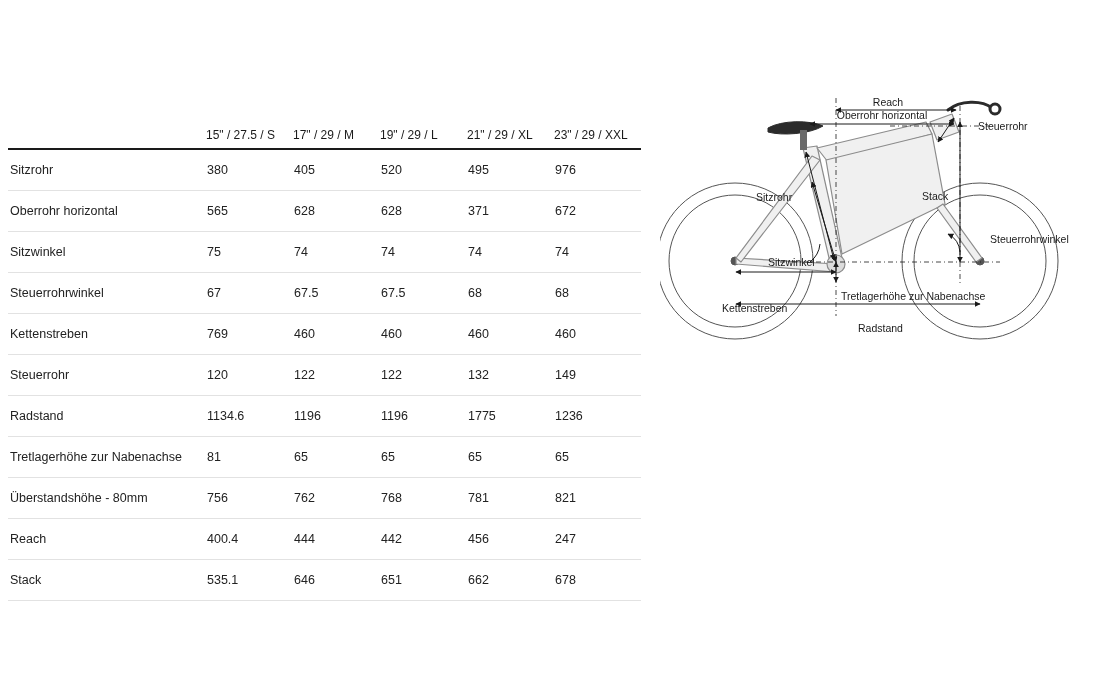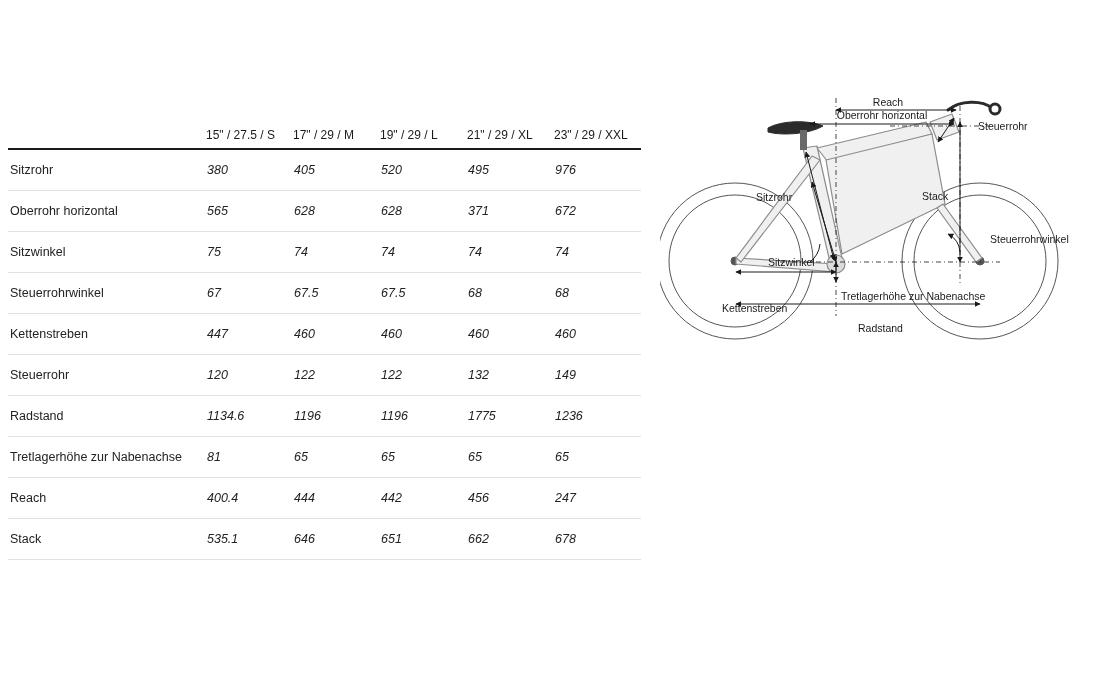--- a/index.html
+++ b/index.html
@@ -62,21 +62,21 @@
     width: 196px;
     padding-left: 2px !important;
     font-weight: bold;
     color: #111;
     font-size: 12.5px;
   }
   td.val, th.colhead {
     width: 87px;
   }
   th.colhead { padding-left: 1px; }
-  td.val { padding-left: 1px !important; font-style: italic; }
+  td.val { padding-left: 1px !important; }
 
   
   .diagram {
     position: absolute;
     left: 660px;
     top: 86px;
     width: 450px;
     height: 300px;
   }
   .diagram svg {
@@ -133,21 +133,21 @@
         <tr>
           <td class="rowlabel">Steuerrohrwinkel</td>
           <td class="val">67</td>
           <td class="val">67.5</td>
           <td class="val">67.5</td>
           <td class="val">68</td>
           <td class="val">68</td>
         </tr>
         <tr>
           <td class="rowlabel">Kettenstreben</td>
-          <td class="val">447</td>
+          <td class="val">769</td>
           <td class="val">460</td>
           <td class="val">460</td>
           <td class="val">460</td>
           <td class="val">460</td>
         </tr>
         <tr>
           <td class="rowlabel">Steuerrohr</td>
           <td class="val">120</td>
           <td class="val">122</td>
           <td class="val">122</td>
@@ -162,20 +162,28 @@
           <td class="val">1775</td>
           <td class="val">1236</td>
         </tr>
         <tr>
           <td class="rowlabel">Tretlagerhöhe zur Nabenachse</td>
           <td class="val">81</td>
           <td class="val">65</td>
           <td class="val">65</td>
           <td class="val">65</td>
           <td class="val">65</td>
+        </tr>
+        <tr>
+          <td class="rowlabel">Überstandshöhe - 80mm</td>
+          <td class="val">756</td>
+          <td class="val">762</td>
+          <td class="val">768</td>
+          <td class="val">781</td>
+          <td class="val">821</td>
         </tr>
         <tr>
           <td class="rowlabel">Reach</td>
           <td class="val">400.4</td>
           <td class="val">444</td>
           <td class="val">442</td>
           <td class="val">456</td>
           <td class="val">247</td>
         </tr>
         <tr>

